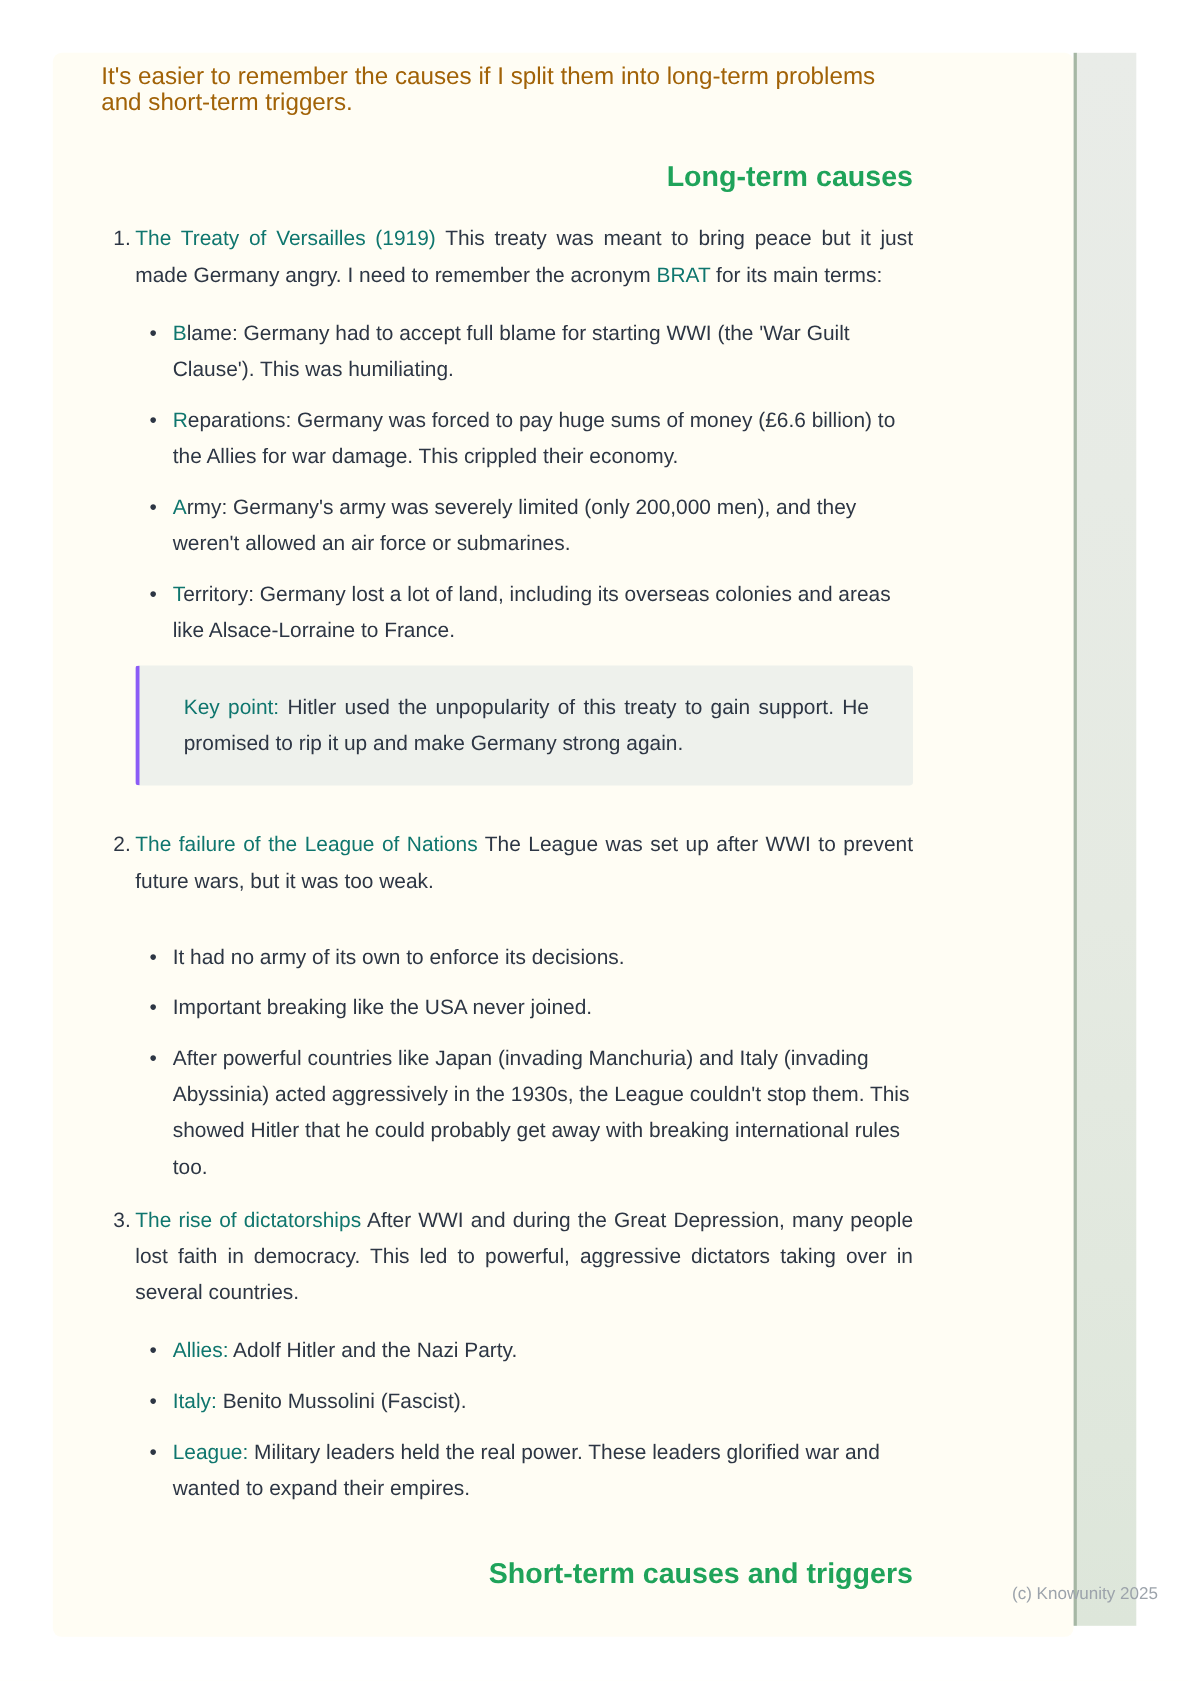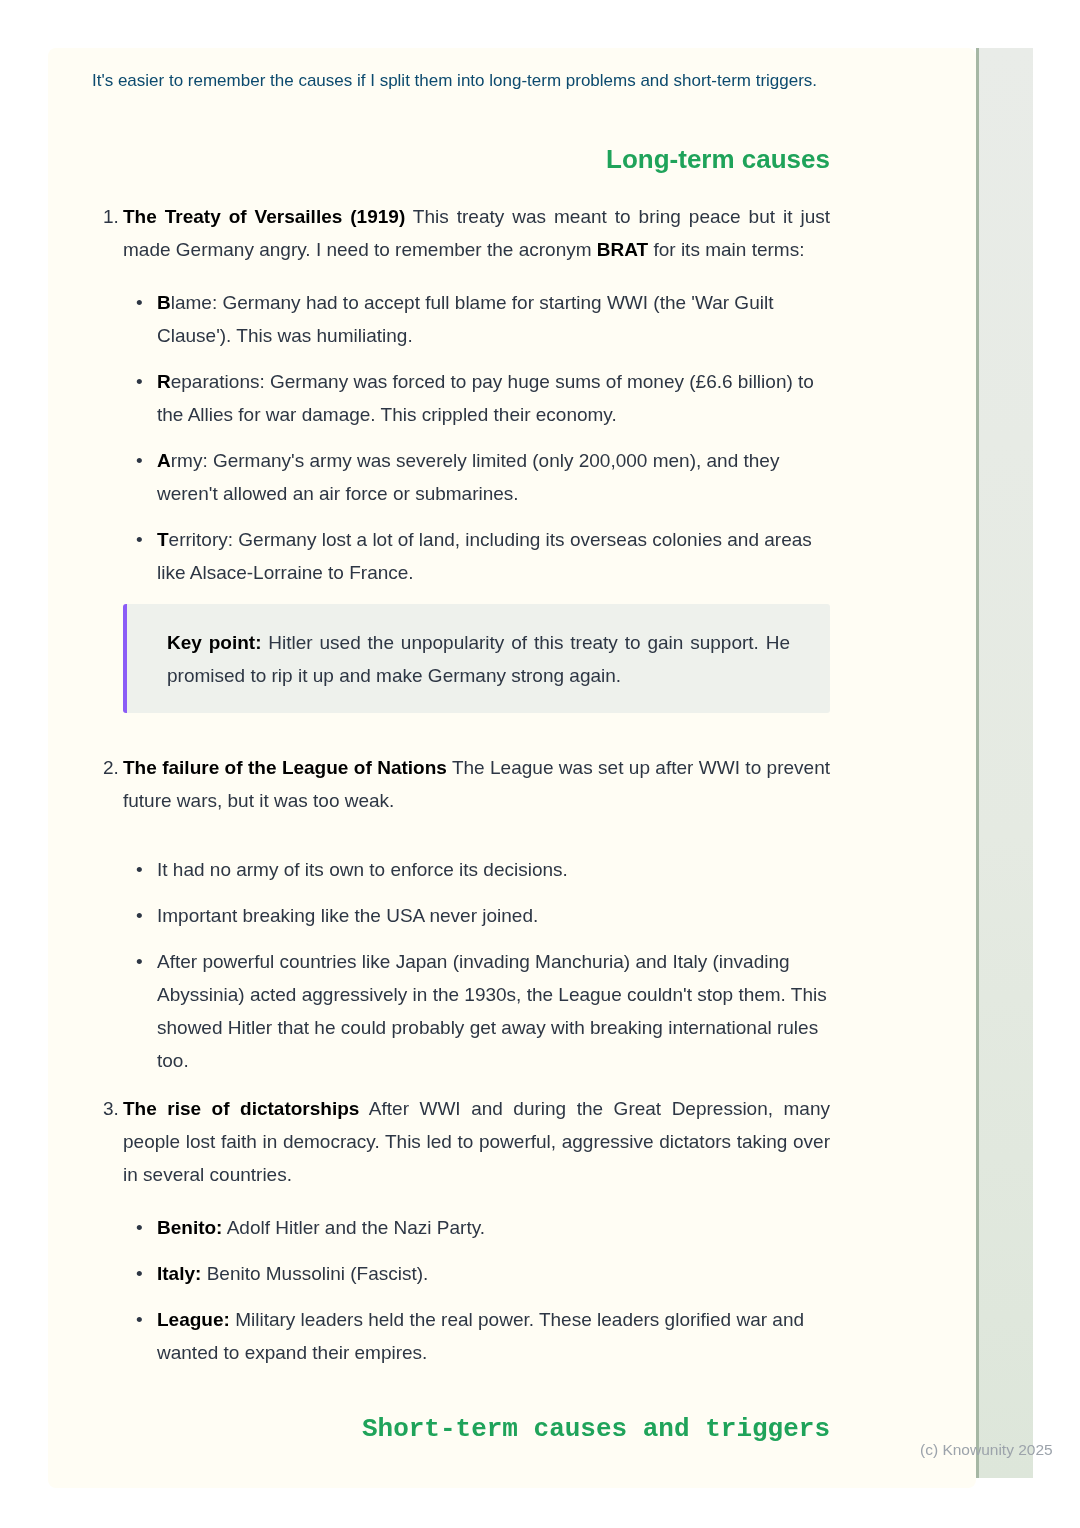--- a/index.html
+++ b/index.html
@@ -23,23 +23,23 @@
     left: 976px; top: 48px;
     width: 57px; height: 1430px;
     background: linear-gradient(180deg, #e9ece8 0%, #e5eae2 55%, #dde6da 100%);
     border-left: 3px solid #a6b7a4;
   }
   .content {
     padding: 9px 146px 0 44px; 
     width: 100%;
   }
   .intro {
-    font-size: 17px;
-    line-height: 47px;
-    color: #0c4a6e;
+    font-size: 22px;
+    line-height: 24px;
+    color: #a16207;
   }
   h2.section-heading {
     margin-top: 40px;
     margin-bottom: 26px;
     font-size: 26px;
     line-height: 30px;
     font-weight: 700;
     color: #1fa35a;
     text-align: right;
   }
@@ -51,21 +51,21 @@
     text-align: left;
     padding-left: 11px;
   }
   .item .item-body { flex: 1 1 auto; min-width: 0; }
   .lead {
     font-size: 19px;
     line-height: 33px;
     text-align: justify;
     margin-bottom: 20px;
   }
-  .lead strong, .bullet-text strong, .callout strong { font-weight: 700; color: #000000; }
+  .lead strong, .bullet-text strong, .callout strong { font-weight: 400; color: #0f766e; }
   ul.bullets { list-style: none; margin-bottom: 15px; }
   ul.bullets.last { margin-bottom: 0; }
   ul.bullets li {
     display: flex;
     margin-bottom: 13px;
   }
   ul.bullets li .dot {
     flex: 0 0 34px;
     padding-left: 13px;
     font-size: 19px;
@@ -83,21 +83,21 @@
     border-radius: 3px;
     padding: 22px 40px 21px 40px;
     margin: 0 0 38px 0;
   }
   .callout p {
     font-size: 19px;
     line-height: 33px;
     text-align: justify;
   }
   .item-2 .item-body > .lead { margin-bottom: 36px; }
-  h2.short-term { margin-top: 32px; margin-bottom: 0; font-family: Liberation Mono, monospace; }
+  h2.short-term { margin-top: 32px; margin-bottom: 0; }
   .watermark {
     position: absolute;
     left: 920px; top: 1440px;
     font-size: 15.5px;
     line-height: 20px;
     color: #9ca3ab;
     white-space: nowrap;
     z-index: 5;
   }
 </style>
@@ -160,21 +160,21 @@
       </div>
     </div>
 
     <div class="item item-3">
       <span class="num">3.</span>
       <div class="item-body">
         <p class="lead"><strong>The rise of dictatorships</strong><span> After WWI and during the Great Depression, many people lost faith in democracy. This led to powerful, aggressive dictators taking over in several countries.</span></p>
         <ul class="bullets last">
           <li>
             <span class="dot">•</span>
-            <p class="bullet-text"><strong>Benito:</strong><span> Adolf Hitler and the Nazi Party.</span></p>
+            <p class="bullet-text"><strong>Allies:</strong><span> Adolf Hitler and the Nazi Party.</span></p>
           </li>
           <li>
             <span class="dot">•</span>
             <p class="bullet-text"><strong>Italy:</strong><span> Benito Mussolini (Fascist).</span></p>
           </li>
           <li>
             <span class="dot">•</span>
             <p class="bullet-text"><strong>League:</strong><span> Military leaders held the real power. These leaders glorified war and wanted to expand their empires.</span></p>
           </li>
         </ul>

